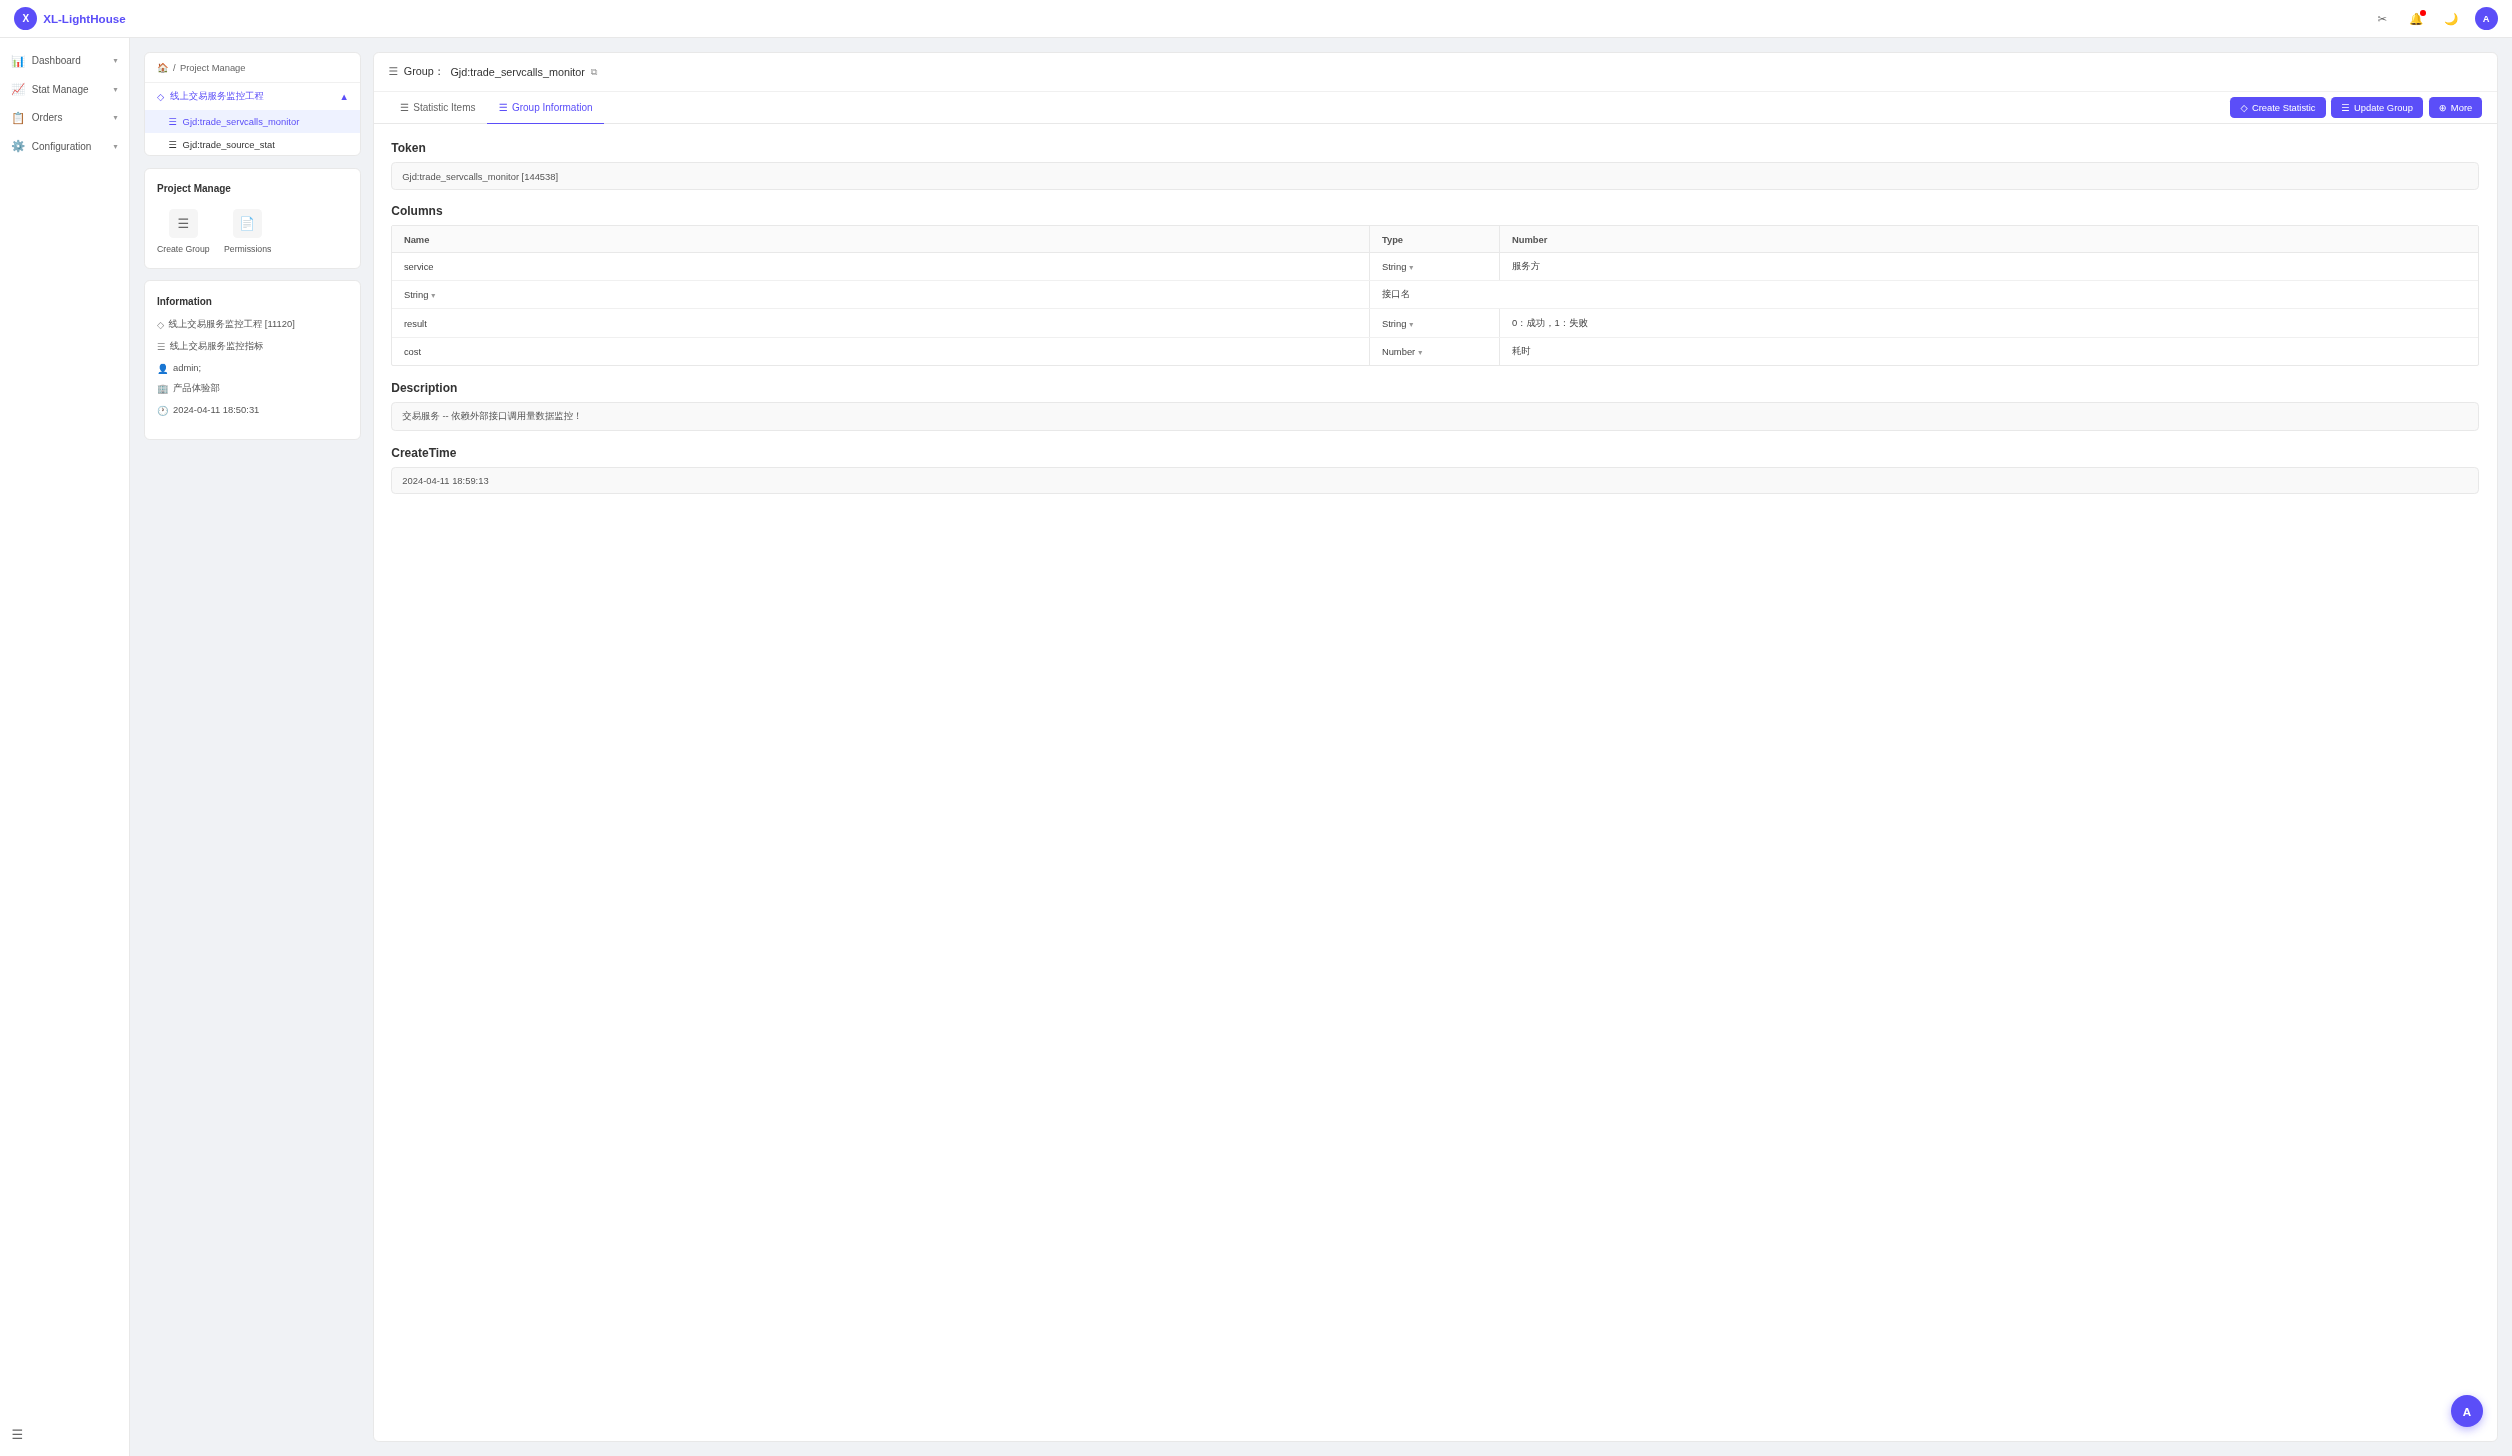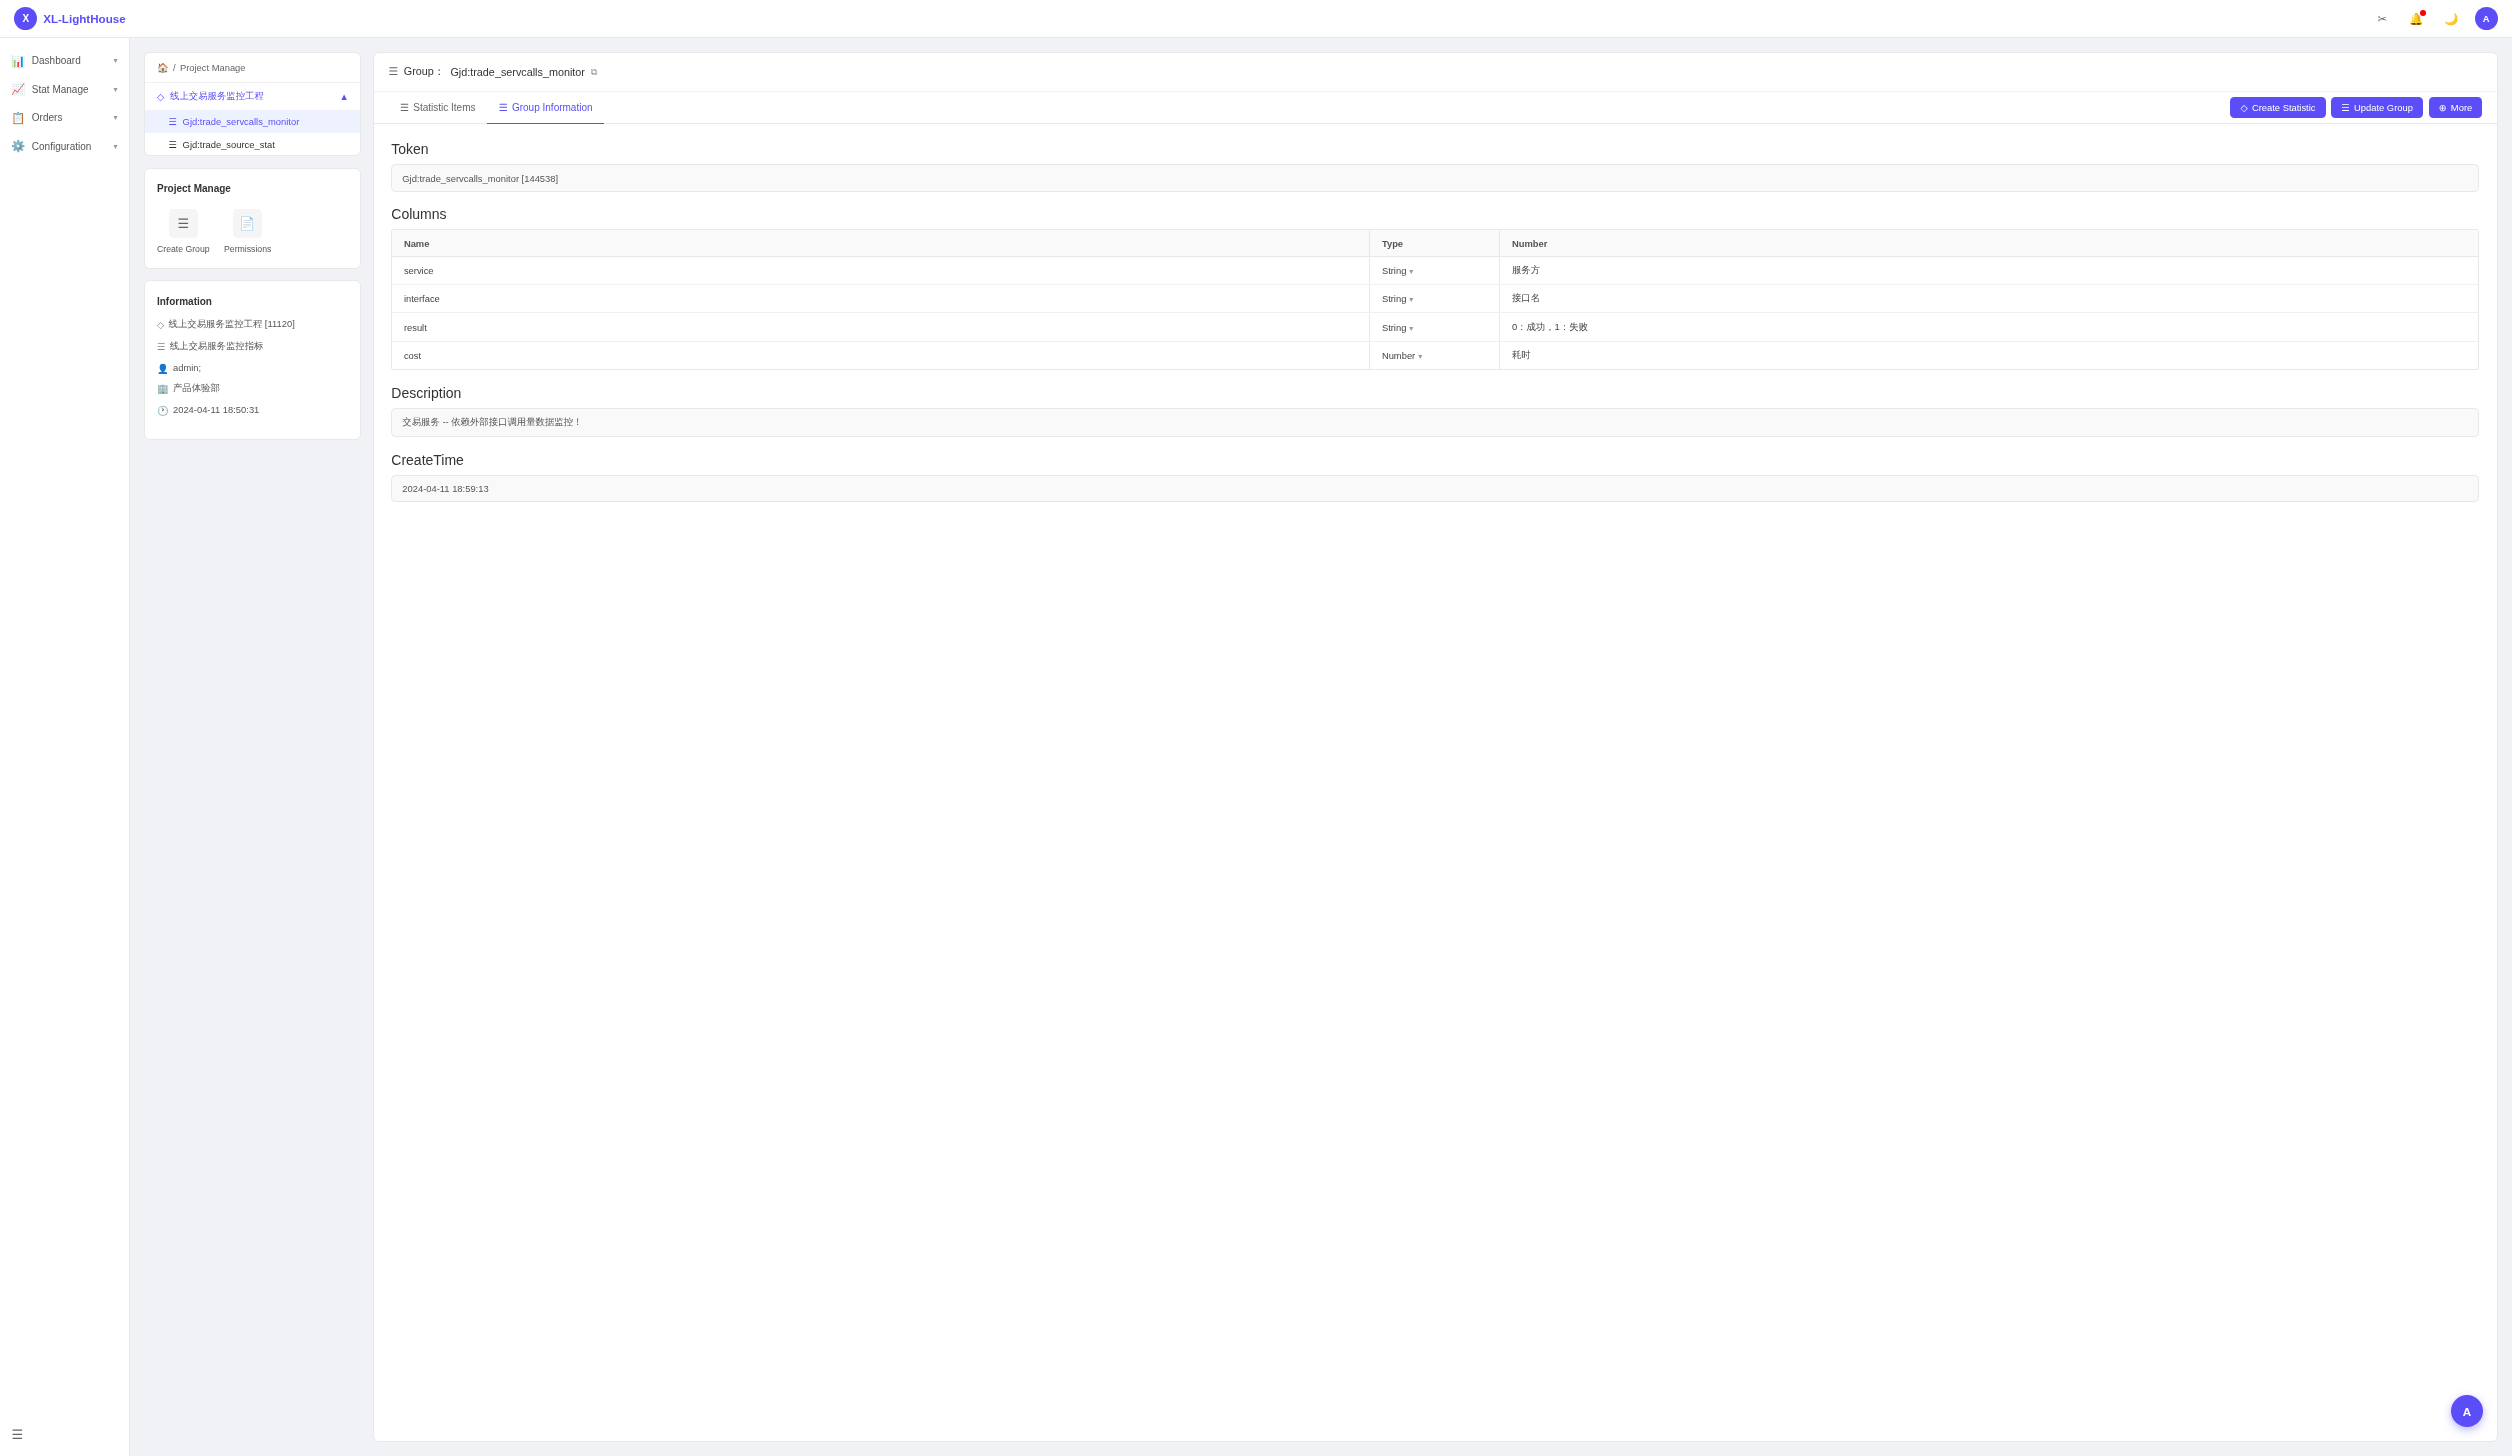--- a/index.html
+++ b/index.html
@@ -289,22 +289,22 @@
       color: white;
     }
 
     
     .content-area {
       padding: 17.3px 17.3px;
       flex: 1;
       overflow: auto;
     }
     .field-label {
-      font-size: 14px;
-      font-weight: 400;
+      font-size: 12px;
+      font-weight: 700;
       color: #333;
       margin-bottom: 7.2px;
     }
     .field-value {
       background: #f9f9f9;
       border: 0.7px solid #e8e8e8;
       border-radius: 4.3px;
       padding: 7.2px 10px;
       font-size: 9.4px;
       color: #555;
@@ -545,21 +545,20 @@
                 <div class="columns-table-row">
         <div class="col-cell">service</div>
         <div class="col-cell">
           <span class="col-cell-dropdown">
             String <span class="dropdown-arrow">▾</span>
           </span>
         </div>
         <div class="col-cell">服务方</div>
       </div>
                 <div class="columns-table-row">
-        <div class="col-cell">interface</div>
         <div class="col-cell">
           <span class="col-cell-dropdown">
             String <span class="dropdown-arrow">▾</span>
           </span>
         </div>
         <div class="col-cell">接口名</div>
       </div>
                 <div class="columns-table-row">
         <div class="col-cell">result</div>
         <div class="col-cell">

